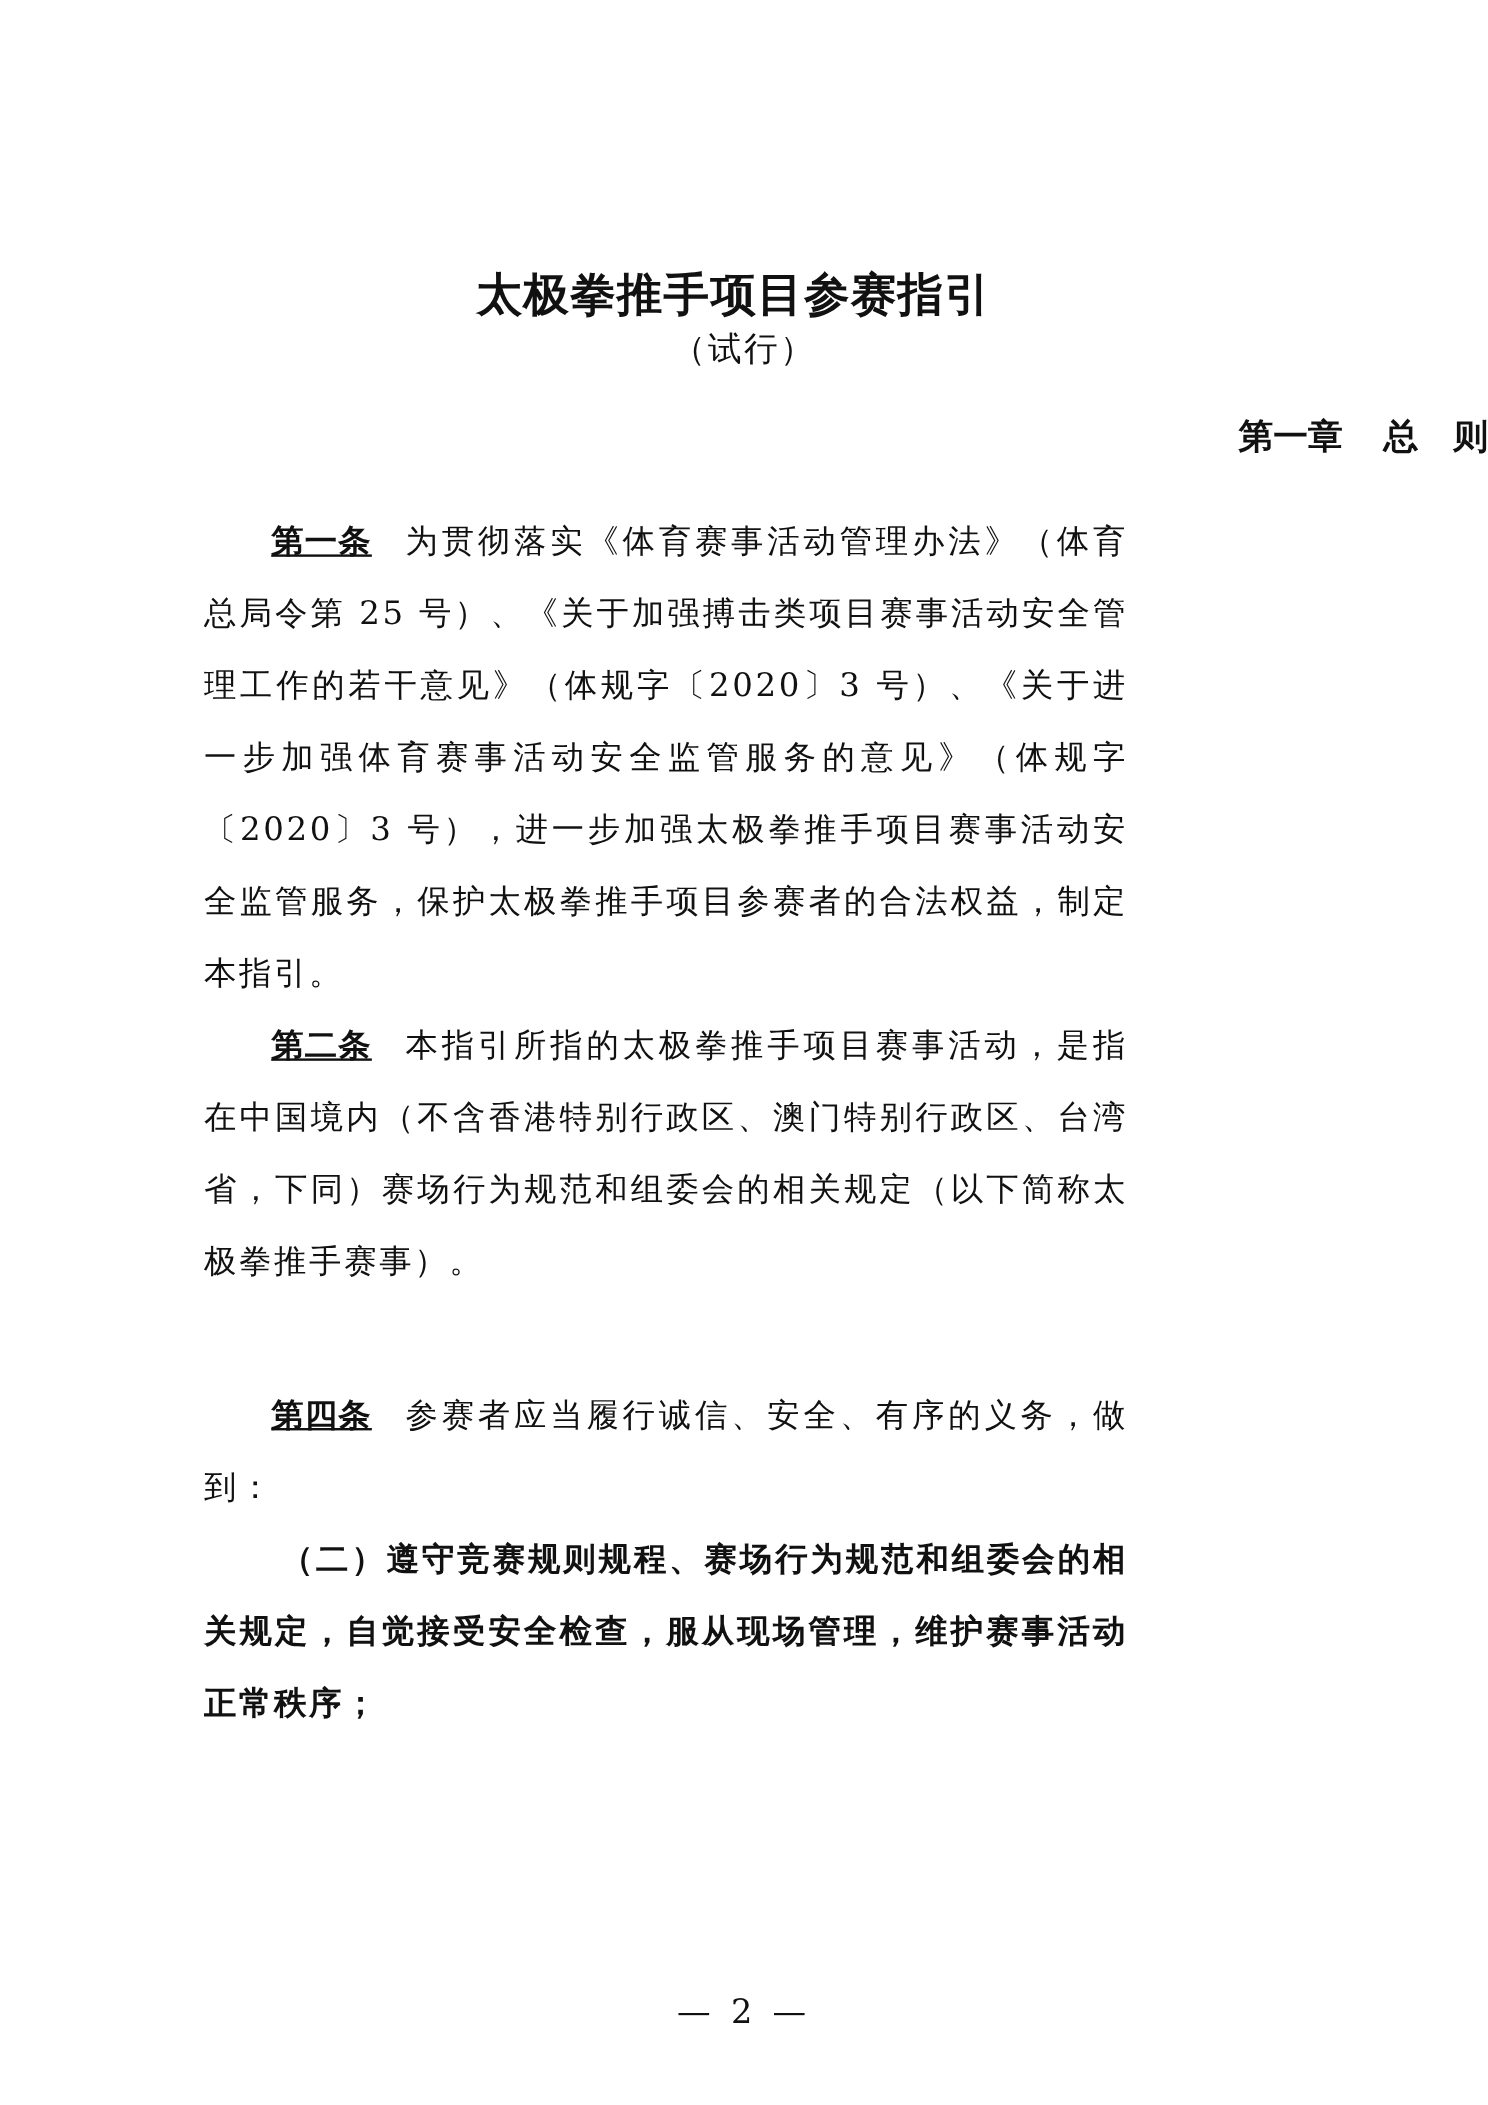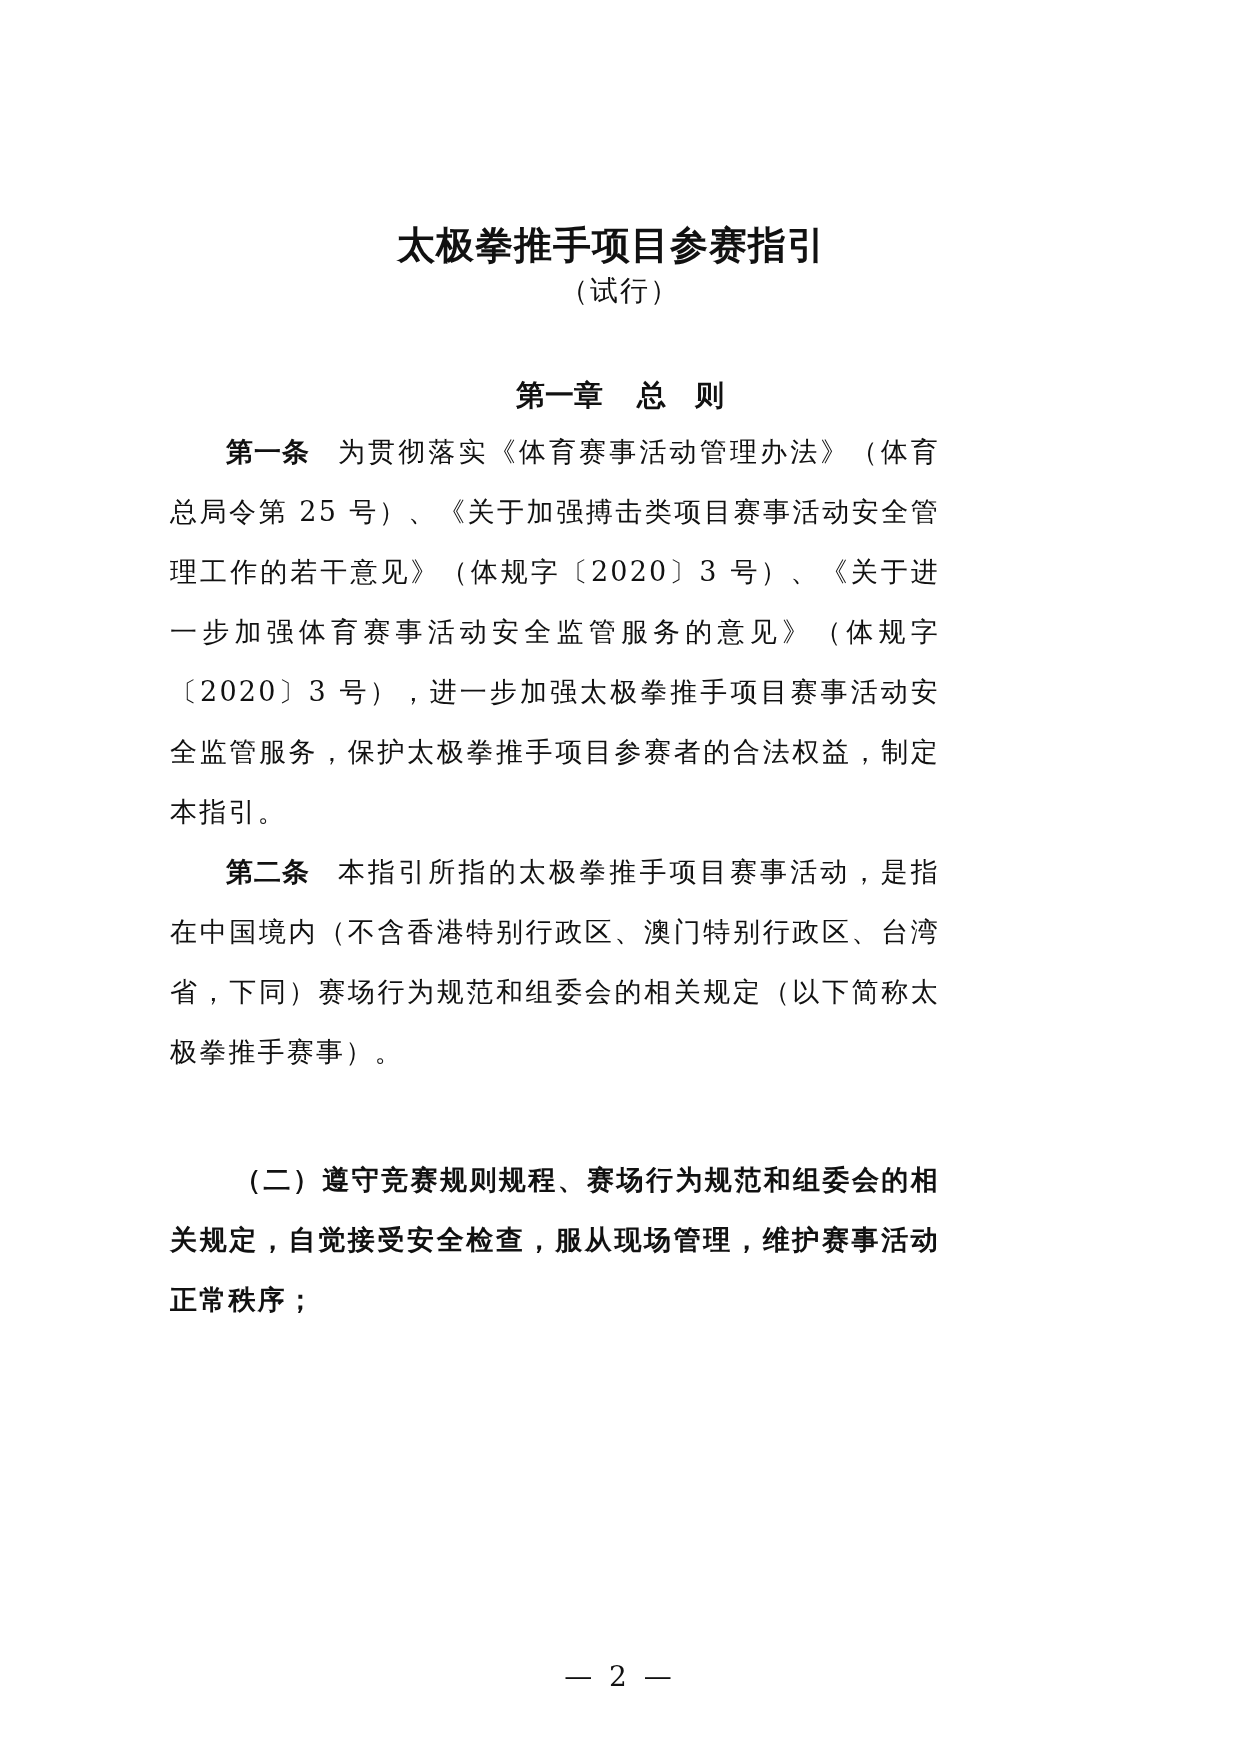--- a/index.html
+++ b/index.html
@@ -27,46 +27,50 @@
     .body {
       position: absolute; left: 170px; width: 770px;
       font-size: 27px; line-height: 60px; letter-spacing: 2.2px;
       text-align: justify;
     }
     .para { margin: 0; text-indent: 56px; }
     .para .art {
       font-weight: bold; letter-spacing: 0;
       font-family: "DejaVu Sans", "Liberation Sans", sans-serif;
       margin-right: 28px;
+      text-decoration: underline;
     }
     .footer {
       position: absolute; left: 0; width: 1240px; top: 1660px;
       text-align: center; font-size: 28px; letter-spacing: 4px;
     }
   </style>
 </head>
 <body>
 
 <div class="page">
 
   <div class="title">太极拳推手项目参赛指引</div>
   <div class="subtitle">（试行）</div>
 
-  <div class="chapter" style="top:376px;">
+  <div class="chapter" style="top:344px;text-align:right;">
     <span>第一章</span><span class="sep"></span><span>总　则</span>
   </div>
 
   <div class="body" style="top:422px;">
     <p class="para">
       <span class="art">第一条</span><span>为贯彻落实《体育赛事活动管理办法》（体育总局令第 25 号）、《关于加强搏击类项目赛事活动安全管理工作的若干意见》（体规字〔2020〕3 号）、《关于进一步加强体育赛事活动安全监管服务的意见》（体规字〔2020〕3 号），进一步加强太极拳推手项目赛事活动安全监管服务，保护太极拳推手项目参赛者的合法权益，制定本指引。</span>
     </p>
     <p class="para">
       <span class="art">第二条</span><span>本指引所指的太极拳推手项目赛事活动，是指在中国境内（不含香港特别行政区、澳门特别行政区、台湾省，下同）赛场行为规范和组委会的相关规定（以下简称太极拳推手赛事）。</span>
     </p>
   </div>
 
 
   <div class="body" style="top:1150px;">
+    <p class="para">
+      <span class="art">第四条</span><span>参赛者应当履行诚信、安全、有序的义务，做到：</span>
+    </p>
     <p class="para" style="text-indent:64px;font-weight:bold;">（二）遵守竞赛规则规程、赛场行为规范和组委会的相关规定，自觉接受安全检查，服从现场管理，维护赛事活动正常秩序；</p>
   </div>
 
   <div class="footer">— 2 —</div>
 </div>
 
 </body></html>

